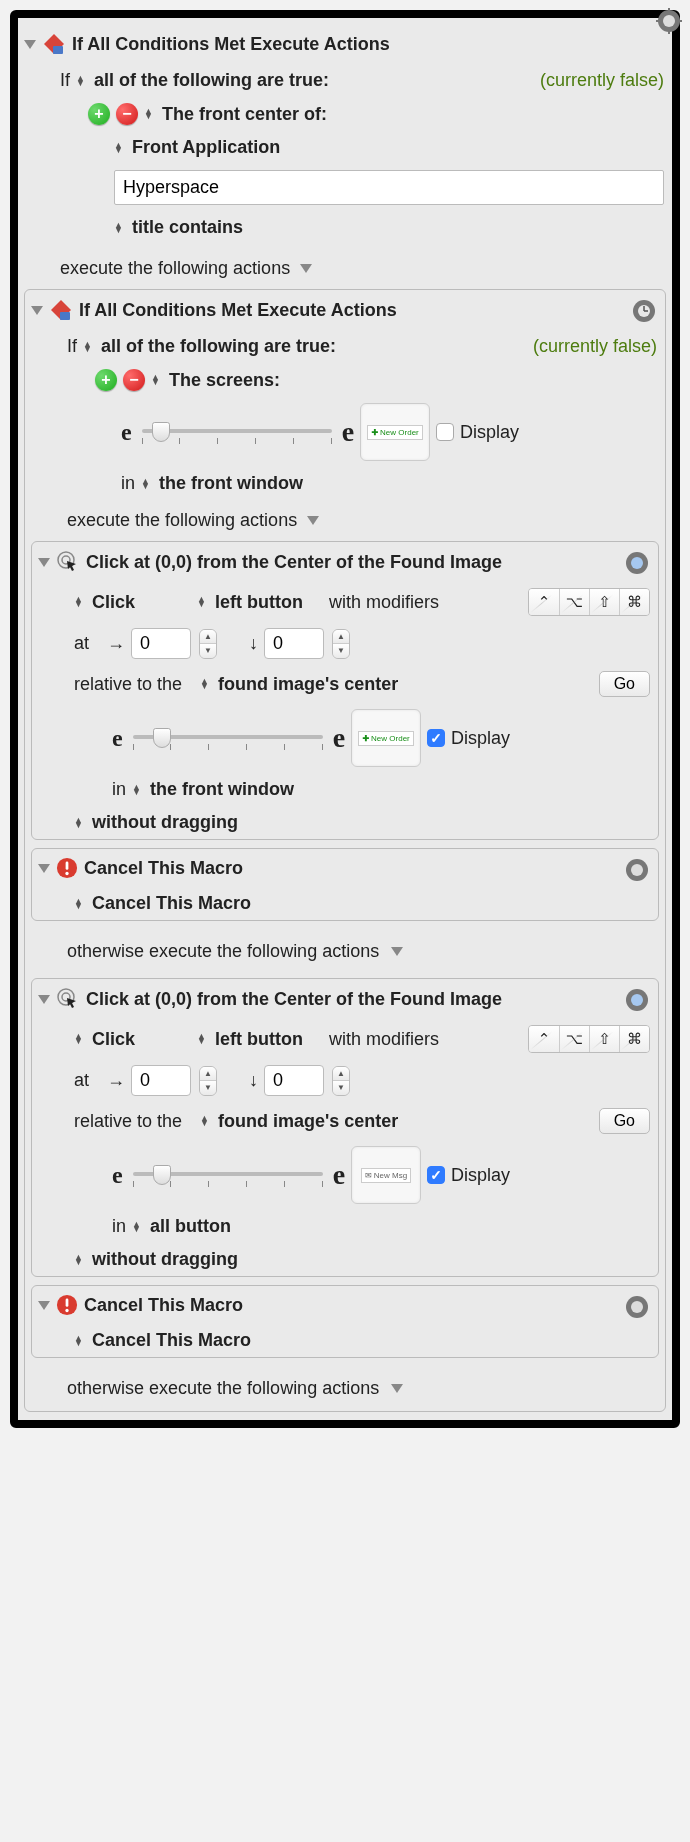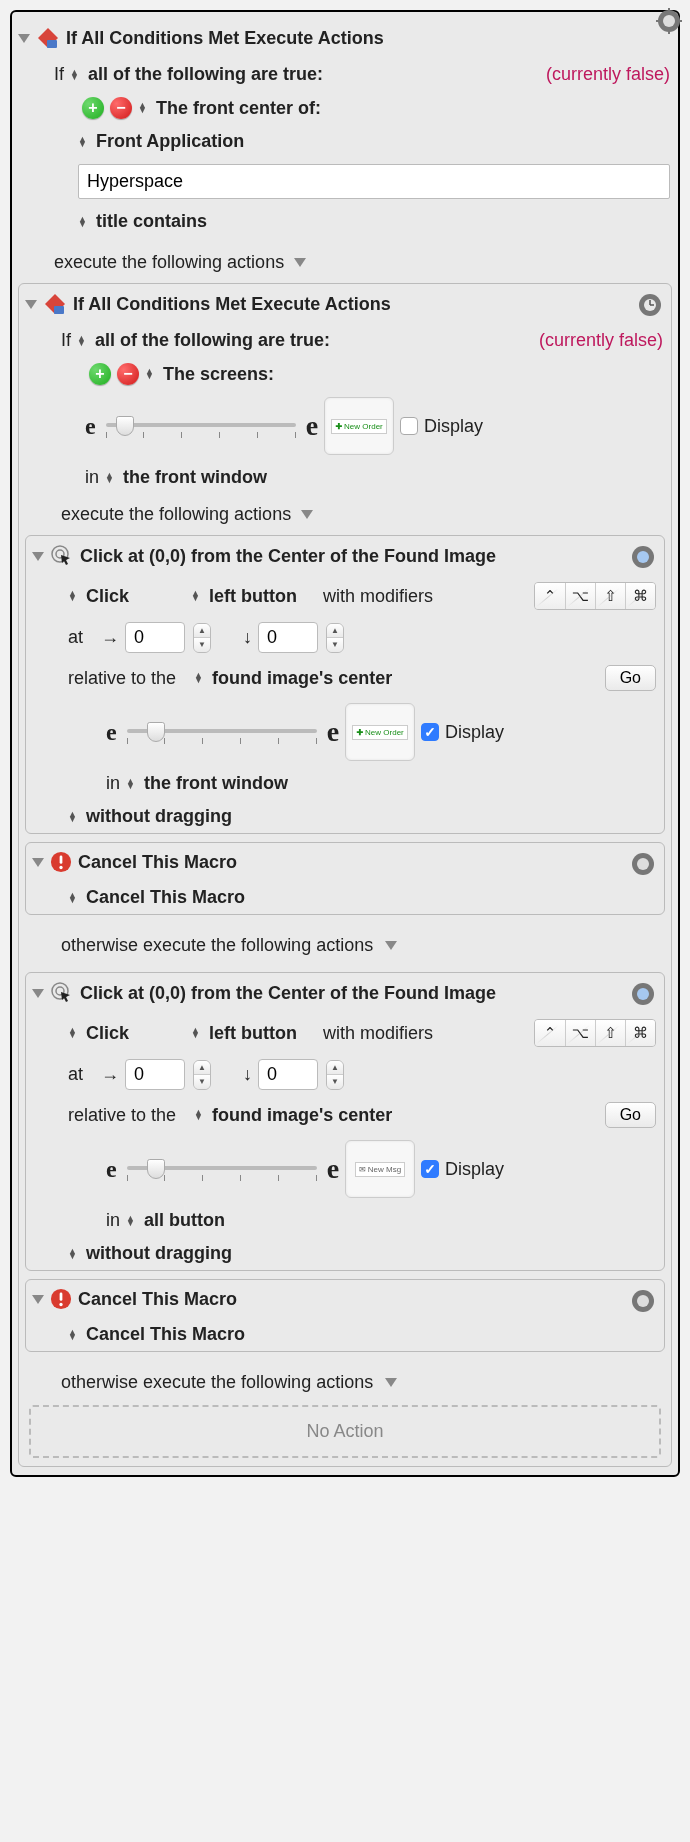--- a/index.html
+++ b/index.html
@@ -6,21 +6,21 @@
   body {
     margin: 0;
     padding: 10px;
     font-family: -apple-system, "Helvetica Neue", Helvetica, Arial, sans-serif;
     font-size: 18px;
     color: #222;
     background: #f2f2f2;
     width: 690px;
   }
   .outer-panel {
-    border: 2px solid #000000;
+    border: 8px solid #000000;
     border-radius: 6px;
     background: #eaeaea;
     padding: 6px 0 0 0;
   }
   .action-box {
     border: 1px solid #bbb;
     border-radius: 6px;
     background: #eaeaea;
     margin: 4px 6px 8px 6px;
     position: relative;
@@ -32,21 +32,21 @@
     gap: 6px;
   }
   .body-row {
     display: flex;
     align-items: center;
     flex-wrap: wrap;
     padding: 6px 8px 6px 42px;
     gap: 6px;
   }
   .indent-1 { padding-left: 70px; }
-  .indent-2 { padding-left: 66px; }
+  .indent-2 { padding-left: 96px; }
   .chev-updown {
     display: inline-flex;
     flex-direction: column;
     justify-content: center;
     line-height: 5px;
     font-size: 9px;
     color: #555;
     width: 12px;
     cursor: pointer;
   }
@@ -61,21 +61,21 @@
     margin: 0 4px;
   }
   .triangle-collapse {
     width: 0; height: 0;
     border-left: 6px solid transparent;
     border-right: 6px solid transparent;
     border-top: 9px solid #888;
     cursor: pointer;
   }
   .bold { font-weight: 600; }
-  .gray { color: #be185d; }
+  .gray { color: #4d7c0f; }
   .gear {
     position: absolute;
     right: 8px;
     top: 8px;
     cursor: pointer;
   }
   .gear svg { display:block; }
   .gear-ring { fill:#777; }
   .gear-center { fill:#ddd; }
   .gear-center.blue { fill:#a6c8f0; }
@@ -607,19 +607,16 @@
         <span class="chev-updown"></span>
         <span class="bold">Cancel This Macro</span>
       </div>
     </div>
 
     <div class="otherwise-bar">
       <span>otherwise execute the following actions</span>
       <span class="triangle-down"></span>
     </div>
 
-    <div class="dashed-box">
-      <span>No Action</span>
-    </div>
 
   </div>
 
 </div>
 
 </body></html>

